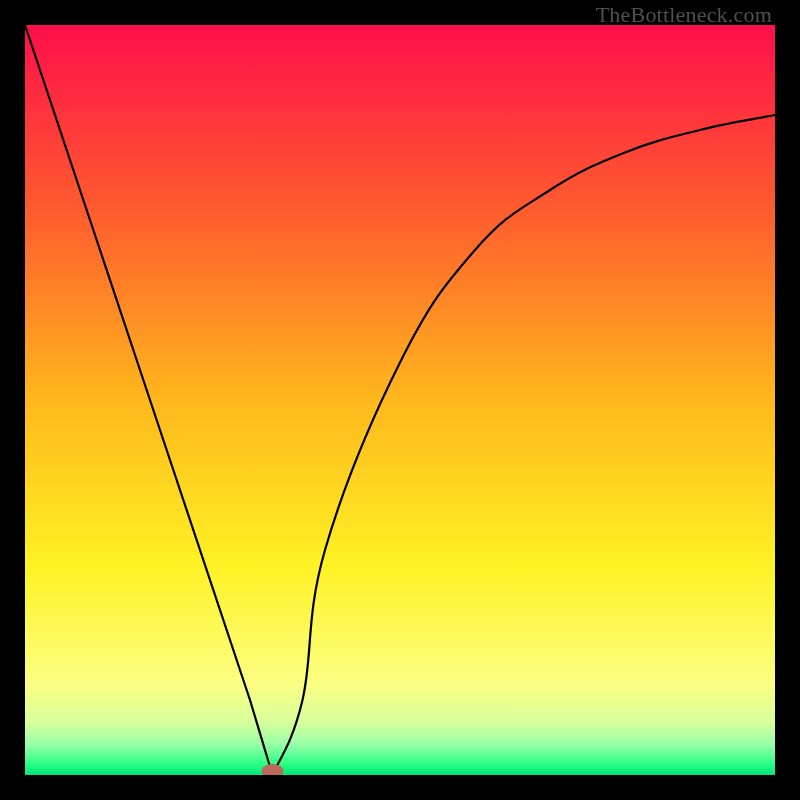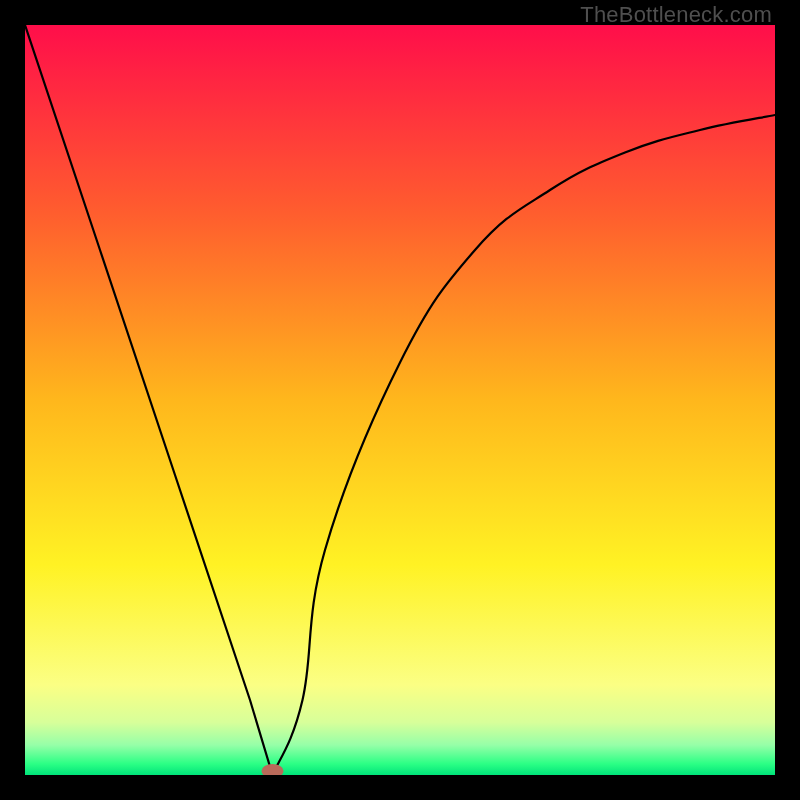--- a/index.html
+++ b/index.html
@@ -11,20 +11,21 @@
     font-family: Arial, Helvetica, sans-serif;
     overflow: hidden;
   }
   .frame {
     position: absolute;
     left: 0;
     top: 0;
     width: 784px;
     height: 800px;
     background: #000;
+    font-family: Liberation Serif, serif;
   }
   .watermark {
     position: absolute;
     top: 2px;
     right: 12px;
     color: #4f4f4f;
     font-size: 22px;
     font-weight: 500;
     letter-spacing: 0.2px;
     z-index: 10;

